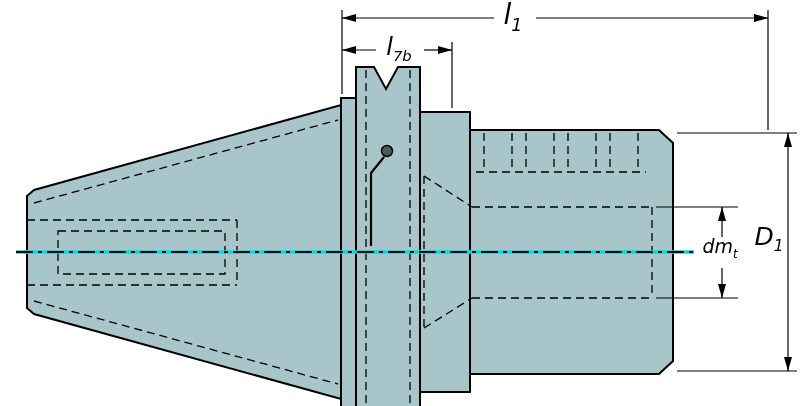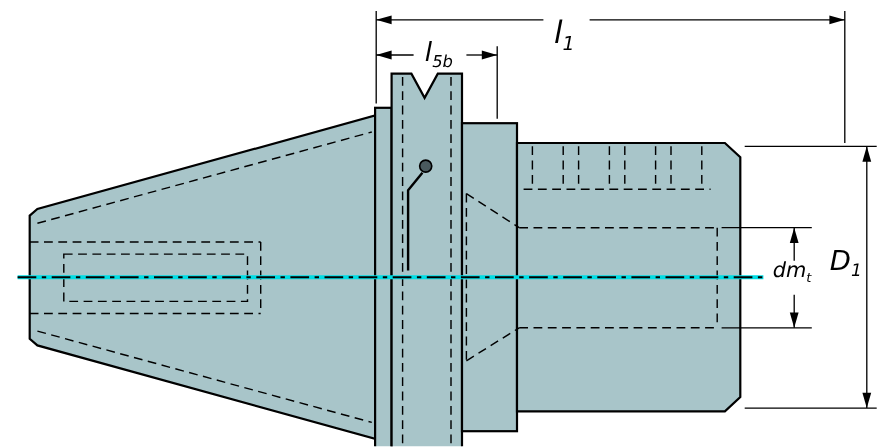--- a/index.html
+++ b/index.html
@@ -164,26 +164,26 @@
       <polygon class="arrow" points="768,18 754,14 754,22"></polygon>
       <polygon class="arrow" points="342,50 356,46 356,54"></polygon>
       <polygon class="arrow" points="452,50 438,46 438,54"></polygon>
       <polygon class="arrow" points="722,207 718,221 726,221"></polygon>
       <polygon class="arrow" points="722,298 718,284 726,284"></polygon>
       <polygon class="arrow" points="788,133 784,147 792,147"></polygon>
       <polygon class="arrow" points="788,371 784,357 792,357"></polygon>
     </g>
   </svg>
 
-  <div class="dim-label lbl-l1" style="left:513px; top:16px;text-align:center;">
+  <div class="dim-label lbl-l1" style="left:513px; top:1px;text-align:center;">
     <span>l</span><sub>1</sub>
   </div>
 
   <div class="dim-label lbl-l1b" style="left:399px; top:35px;">
-    <span>l</span><sub>5b</sub>
+    <span>l</span><sub>7b</sub>
   </div>
 
   <div class="dim-label lbl-dmt" style="left:720px; top:237px;">
     <span>dm</span><sub>t</sub>
   </div>
 
   <div class="dim-label lbl-d1" style="left:769px; top:224px;">
     <span>D</span><sub>1</sub>
   </div>
 

